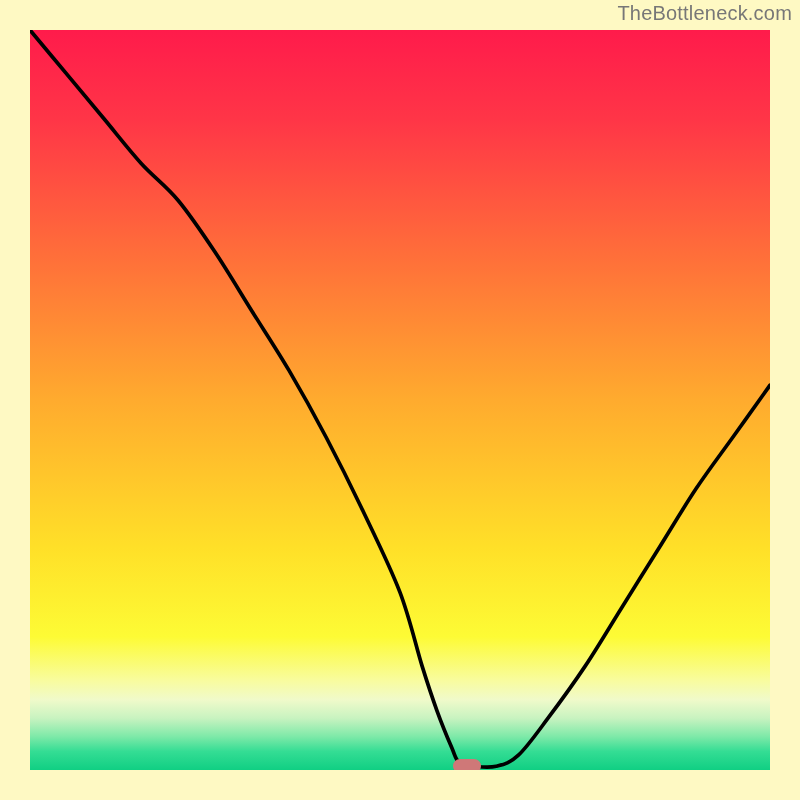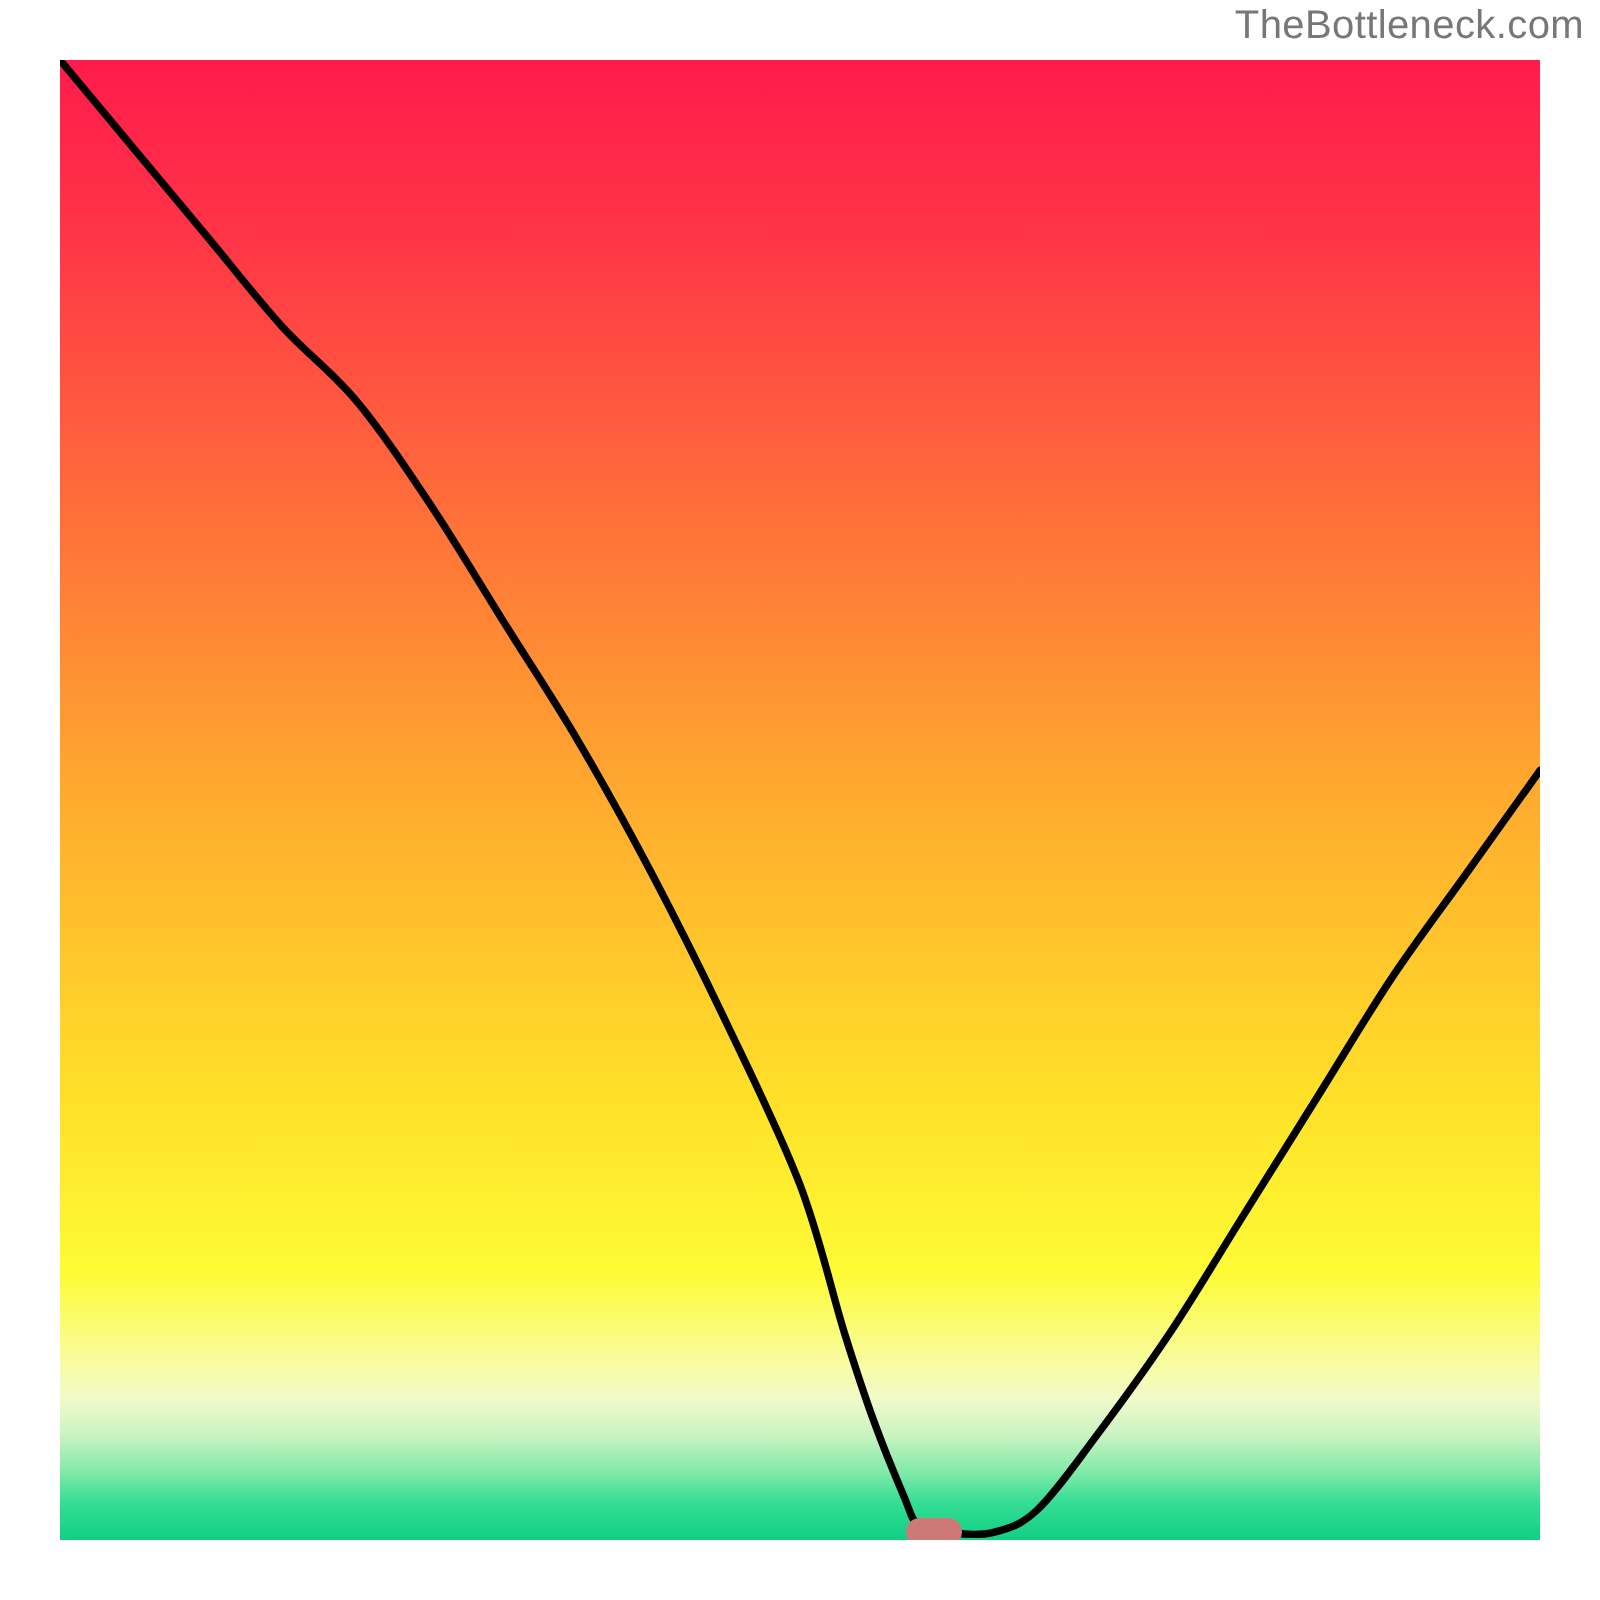--- a/index.html
+++ b/index.html
@@ -8,21 +8,21 @@
     width: 800px;
     height: 800px;
     background: #000;
     font-family: Arial, Helvetica, sans-serif;
     overflow: hidden;
   }
   .frame {
     position: relative;
     width: 800px;
     height: 800px;
-    background: #ffffff;
+    background: #fef9c3;
   }
   .watermark {
     position: absolute;
     top: 2px;
     right: 8px;
     color: #777;
     font-size: 20px;
     letter-spacing: 0.2px;
     z-index: 5;
   }

